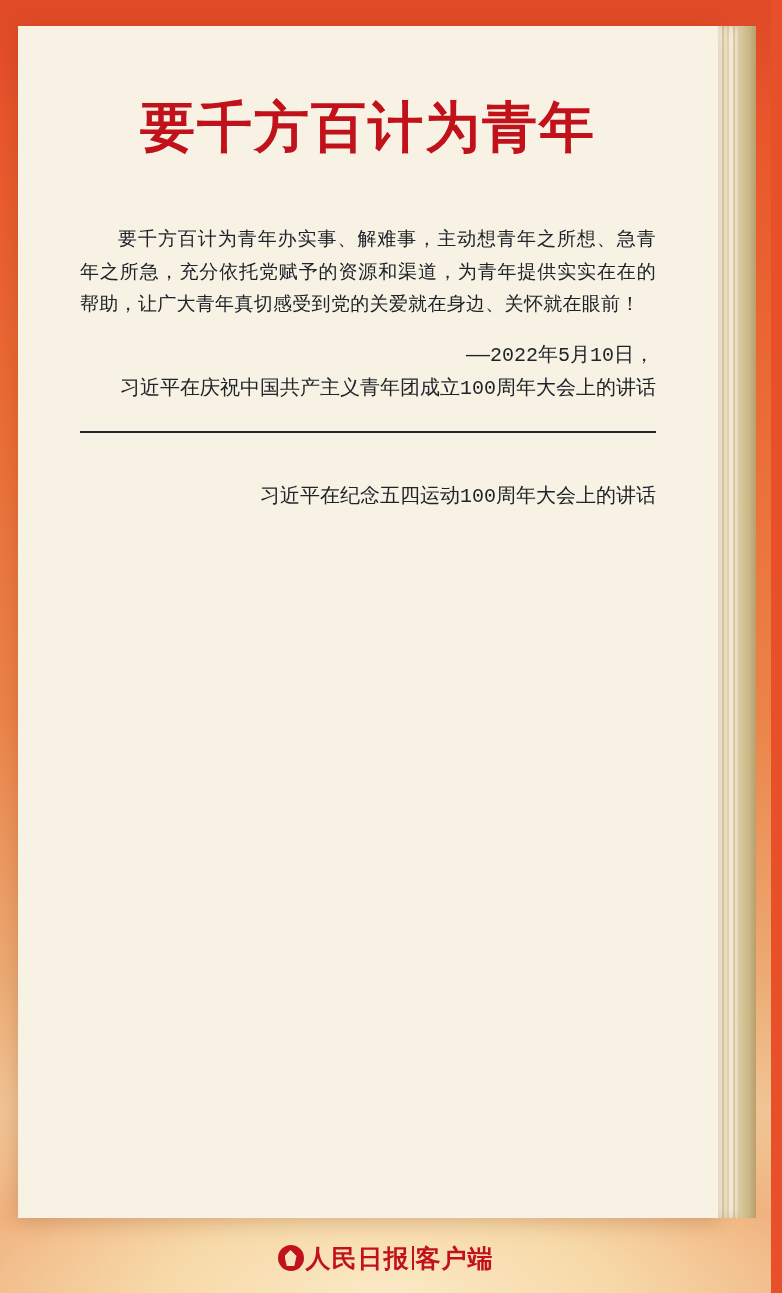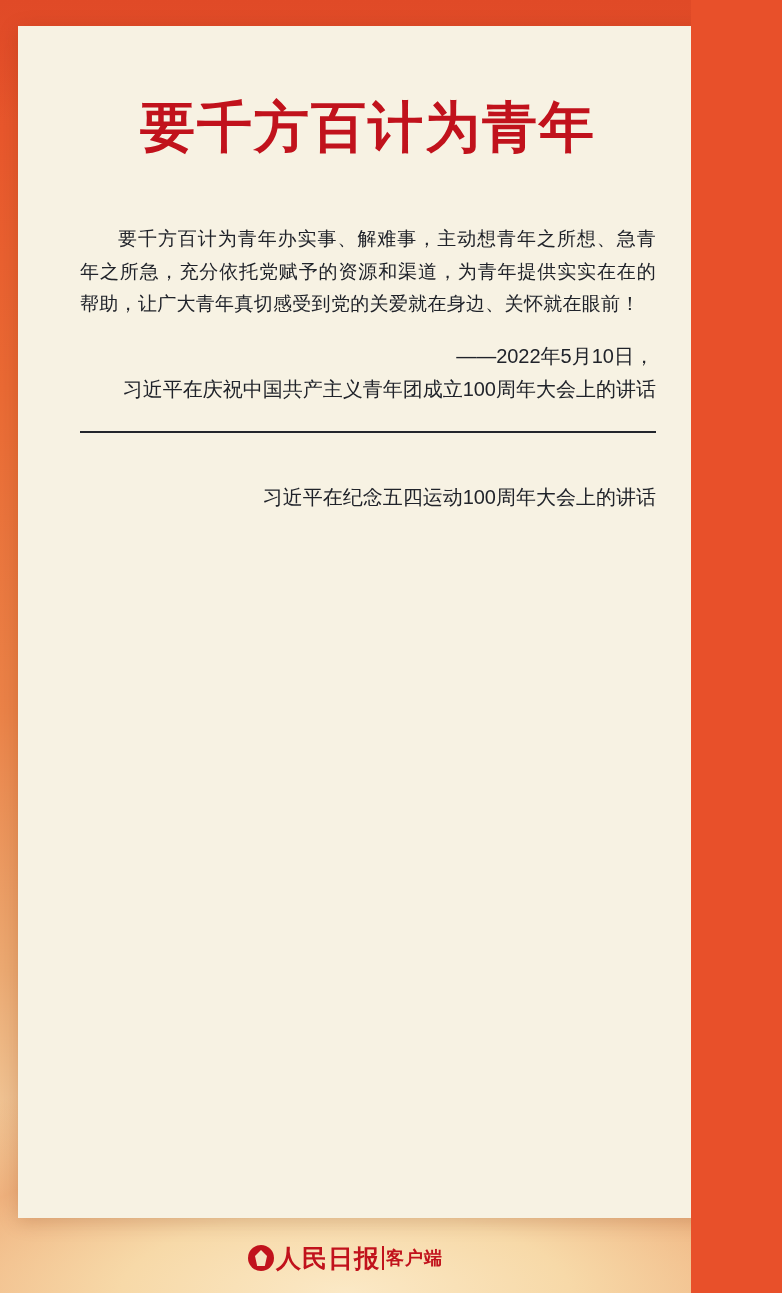--- a/index.html
+++ b/index.html
@@ -9,21 +9,21 @@
   body {
     width: 782px;
     height: 1293px;
     overflow: hidden;
     font-family: "Liberation Serif", "DejaVu Serif", serif;
     background: #e8502a;
   }
 
   #page {
     position: relative;
-    width: 691px;
+    width: 771px;
     height: 1293px;
     overflow: hidden;
     background: linear-gradient(180deg, #e4512b 0%, #e8572c 10%, #ea6a34 30%, #eb8348 55%, #ecaa72 75%, #f2cfa2 90%, #f6e0bb 100%);
   }
 
   
   .bg-glow {
     position: absolute;
     left: 0;
     right: 0;
@@ -113,21 +113,21 @@
     font-size: 19px;
     line-height: 1.72;
     text-align: justify;
     text-indent: 2em;
     letter-spacing: 0.3px;
   }
   .attribution {
     margin-top: 20px;
     text-align: right;
     color: #20232a;
-    font-family: Liberation Sans, sans-serif;
+    font-family: Liberation Mono, monospace;
     font-size: 20px;
     line-height: 1.62;
   }
   .attribution .src-line1 {
     display: block;
     padding-right: 2px;
   }
   .attribution .src-line2 {
     display: block;
   }
@@ -160,21 +160,21 @@
   }
   .footer-sep {
     width: 2px;
     height: 24px;
     background: #c1121c;
   }
   .footer-sub {
     color: #c1121c;
     font-family: "DejaVu Serif", "Liberation Serif", serif;
     font-weight: bold;
-    font-size: 18px;
+    font-size: 25px;
     letter-spacing: 1px;
     line-height: 1;
   }
   .footer-mark {
     width: 26px;
     height: 26px;
     border-radius: 50%;
     background: #c1121c;
     position: relative;
     flex: none;

